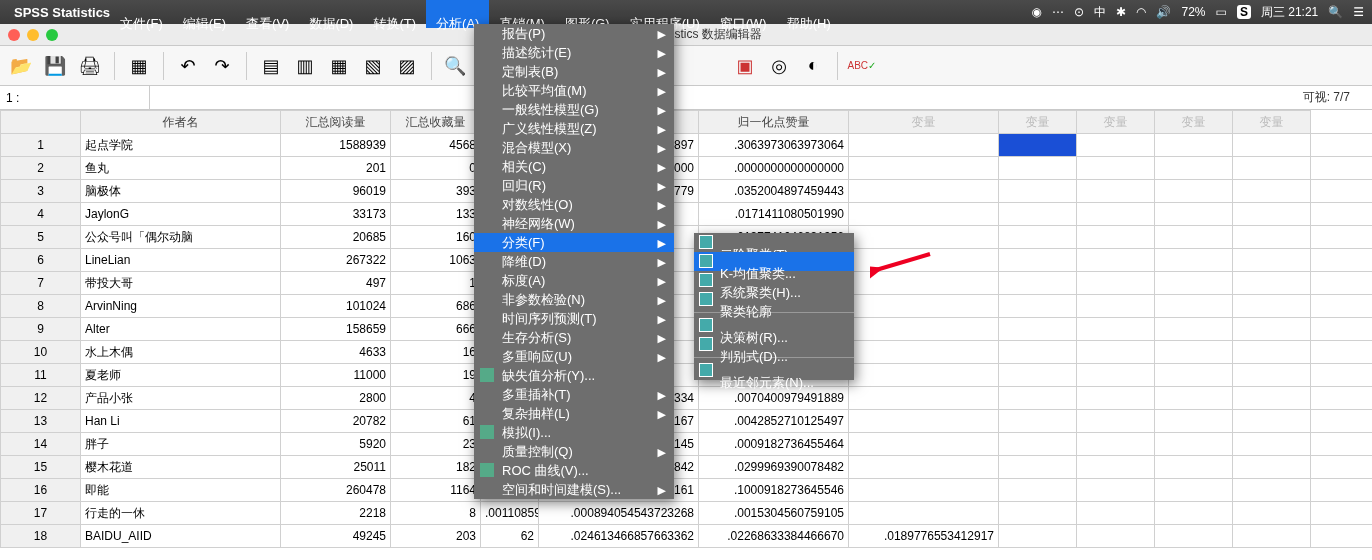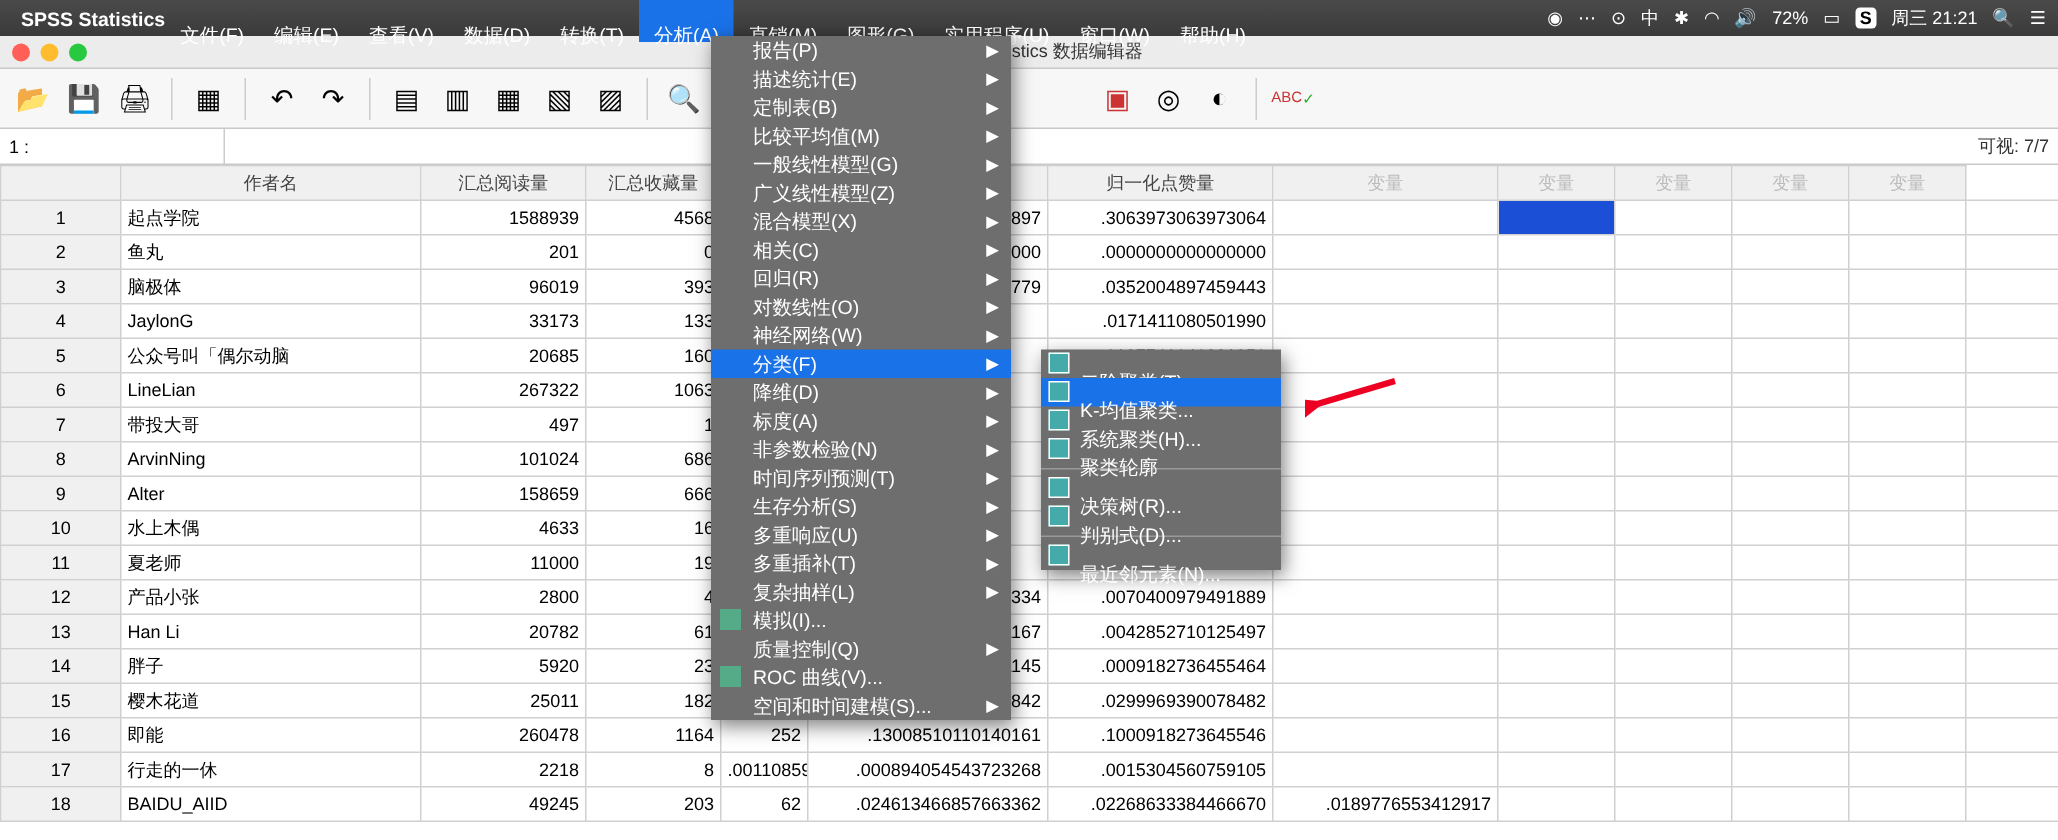--- a/index.html
+++ b/index.html
@@ -14,21 +14,21 @@
 .winbar{height:22px;background:#ececec;border-bottom:1px solid #c9c9c9;display:flex;align-items:center;padding-left:8px;gap:7px}
 .traffic{width:12px;height:12px;border-radius:50%}
 .tr{background:#ff5f57}.ty{background:#ffbd2e}.tg{background:#28c940}
 .wtitle{flex:1;text-align:center;font-size:12px;color:#333;padding-right:60px}
 .toolbar{height:40px;background:#f7f7f7;border-bottom:1px solid #c9c9c9;display:flex;align-items:center;padding:0 8px;gap:6px}
 .tbtn{width:28px;height:28px;display:flex;align-items:center;justify-content:center;font-size:18px}
 .tsep{width:1px;height:28px;background:#ccc;margin:0 4px}
 .cellbar{height:24px;background:#fff;border-bottom:1px solid #c9c9c9;display:flex;align-items:center;font-size:12px}
 .cellbar .ref{width:150px;padding-left:6px;border-right:1px solid #ccc;height:24px;line-height:24px}
 .cellbar .val{flex:1;padding-left:6px}
-.cellbar .vis{width:70px;text-align:right;padding-right:6px;color:#333}
+.cellbar .vis{width:70px;text-align:right;padding-right:22px;color:#333}
 .grid{position:relative}
 table{border-collapse:collapse;font-size:12px;table-layout:fixed;width:1372px}
 th,td{border:1px solid #d0d0d0;height:23px;padding:0 4px;white-space:nowrap;overflow:hidden;text-overflow:clip}
 th{background:#f0f0f0;font-weight:normal;color:#444}
 td.num{text-align:right}
 td.rowh{background:#f0f0f0;text-align:center;width:80px}
 th.vh{color:#bbb}
 td.sel{background:#1a4fd6}
 col.c0{width:80px}col.c1{width:200px}col.c2{width:110px}col.c3{width:90px}
 col.c4{width:58px}col.c5{width:160px}col.c6{width:150px}col.c7{width:150px}
@@ -441,20 +441,21 @@
     <div class="ditem"><span>回归(R)</span><span class="arr">▶</span></div>
     <div class="ditem"><span>对数线性(O)</span><span class="arr">▶</span></div>
     <div class="ditem"><span>神经网络(W)</span><span class="arr">▶</span></div>
     <div class="ditem sel"><span>分类(F)</span><span class="arr">▶</span></div>
     <div class="ditem"><span>降维(D)</span><span class="arr">▶</span></div>
     <div class="ditem"><span>标度(A)</span><span class="arr">▶</span></div>
     <div class="ditem"><span>非参数检验(N)</span><span class="arr">▶</span></div>
     <div class="ditem"><span>时间序列预测(T)</span><span class="arr">▶</span></div>
     <div class="ditem"><span>生存分析(S)</span><span class="arr">▶</span></div>
     <div class="ditem"><span>多重响应(U)</span><span class="arr">▶</span></div>
+    <div class="ditem"><span class="icn" style="background: rgb(85, 170, 136);"></span><span>缺失值分析(Y)...</span></div>
     <div class="ditem"><span>多重插补(T)</span><span class="arr">▶</span></div>
     <div class="ditem"><span>复杂抽样(L)</span><span class="arr">▶</span></div>
     <div class="ditem"><span class="icn" style="background: rgb(85, 170, 136);"></span><span>模拟(I)...</span></div>
     <div class="ditem"><span>质量控制(Q)</span><span class="arr">▶</span></div>
     <div class="ditem"><span class="icn" style="background: rgb(85, 170, 136);"></span><span>ROC 曲线(V)...</span></div>
     <div class="ditem"><span>空间和时间建模(S)...</span><span class="arr">▶</span></div>
   </div>
 <div class="submenu" id="sm">
     <div class="ditem"><span class="icn"></span><span>二阶聚类(T)...</span></div>
     <div class="ditem sel"><span class="icn"></span><span>K-均值聚类...</span></div>

